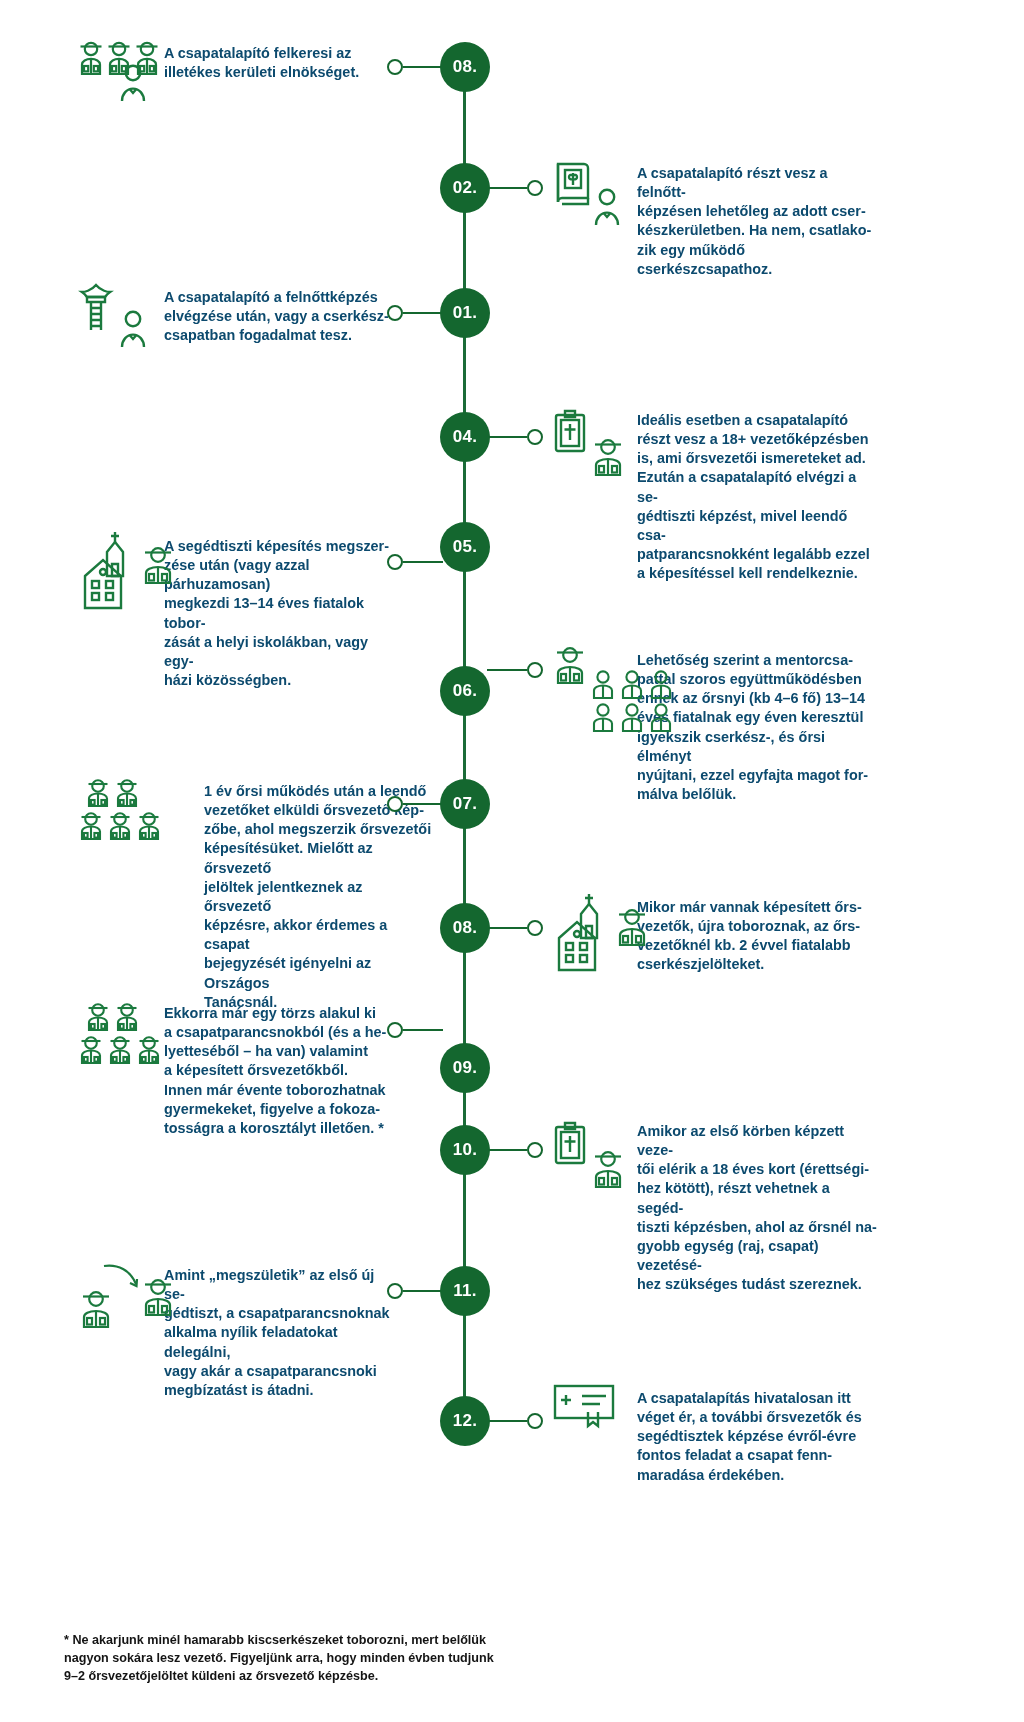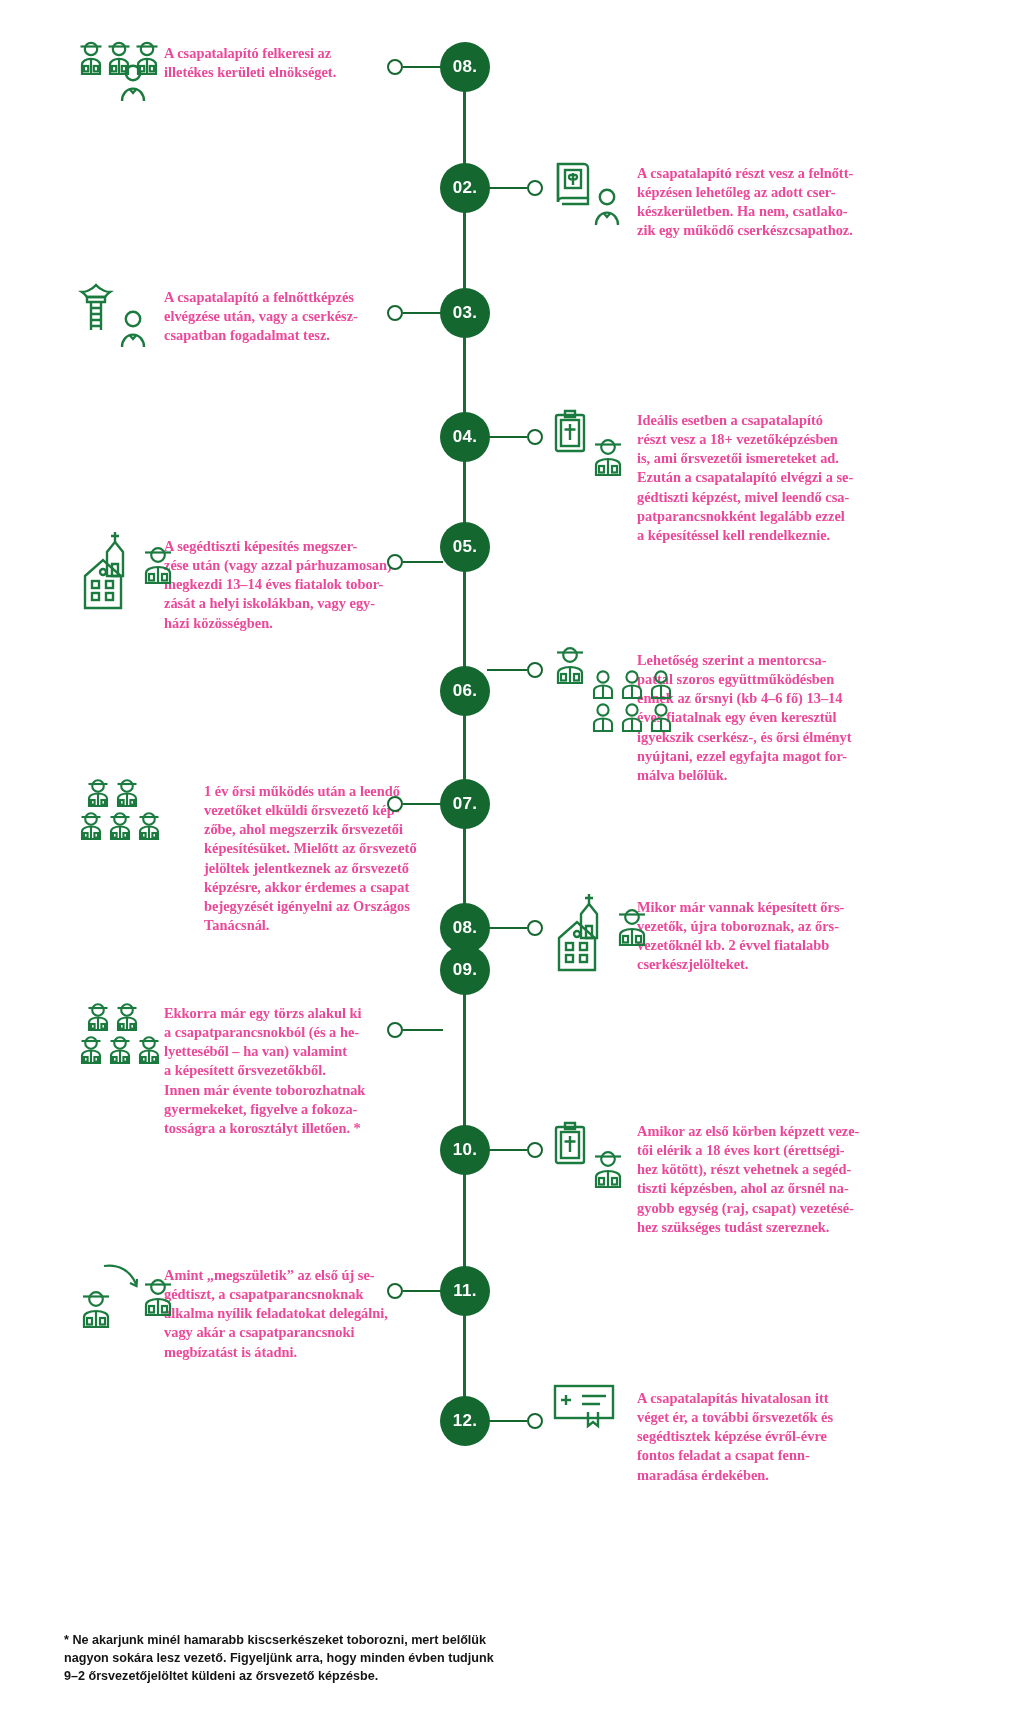--- a/index.html
+++ b/index.html
@@ -80,23 +80,22 @@
   .connector.left .ring { order: 1; }
   
   .connector.right { left: 487px; width: 56px; }
 
   
   .txt {
     position: absolute;
     font-size: 14.4px;
     font-weight: bold;
     line-height: 1.33;
-    color: #ec4899;
+    color: #0c4a6e;
     white-space: pre-line;
-    font-family: Liberation Serif, serif;
   }
   .txt.left  { left: 164px; width: 228px; text-align: left; }
   .txt.right { left: 637px; width: 240px; text-align: left; }
 
   
   .icons {
     position: absolute;
     color: #1b7a3e;
   }
   .icons.left  { left: 78px;  width: 82px; }
@@ -196,21 +195,21 @@
     <svg width="34" height="40" viewBox="0 0 34 40" fill="none" stroke="#1b7a3e" stroke-width="2.4">
       <circle cx="17" cy="11" r="7.2"></circle>
       <path d="M6 39c0-7.2 4.9-12.4 11-12.4S28 31.8 28 39"></path>
       <path d="M13.4 26.8 17 31l3.6-4.2"></path>
     </svg>
           </span>
         </div>
       </div>
     </div>
     <div class="step" style="top: 0px;">
-      <div class="node" style="top: 288px;">03.</div>
+      <div class="node" style="top: 288px;">01.</div>
       <div class="connector left" style="top: 305px;">
         <span class="ring"></span>
         <span class="bar"></span>
       </div>
       <div class="txt left" style="top: 288px;">A csapatalapító a felnőttképzés
 elvégzése után, vagy a cserkész-
 csapatban fogadalmat tesz.</div>
       <div class="icons left" style="top: 282px; left: 78px;">
         <div style="position: relative;">
           <span style="position: absolute; left: 0px; top: 0px;">
@@ -473,21 +472,21 @@
       <path d="M6 41v-10c0-3.5 5-6 12-6s12 2.5 12 6v10z"></path>
       <rect x="9" y="32" width="5" height="6.5"></rect>
       <rect x="22" y="32" width="5" height="6.5"></rect>
       <path d="M18 25v16"></path>
     </svg>
           </span>
         </div>
       </div>
     </div>
     <div class="step" style="top: 0px;">
-      <div class="node" style="top: 945px;">09.</div>
+      <div class="node" style="top: 1043px;">09.</div>
       <div class="connector left" style="top: 1022px;">
         <span class="ring"></span>
         <span class="bar"></span>
       </div>
       <div class="txt left" style="top: 1004px;">Ekkorra már egy törzs alakul ki
 a csapatparancsnokból (és a he-
 lyetteséből – ha van) valamint
 a képesített őrsvezetőkből.
 Innen már évente toborozhatnak
 gyermekeket, figyelve a fokoza-

